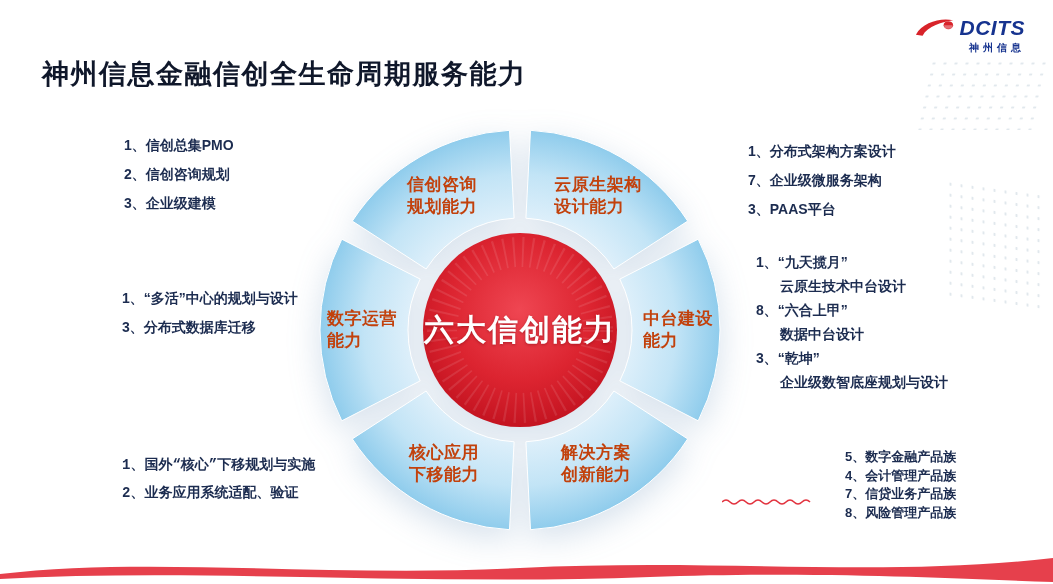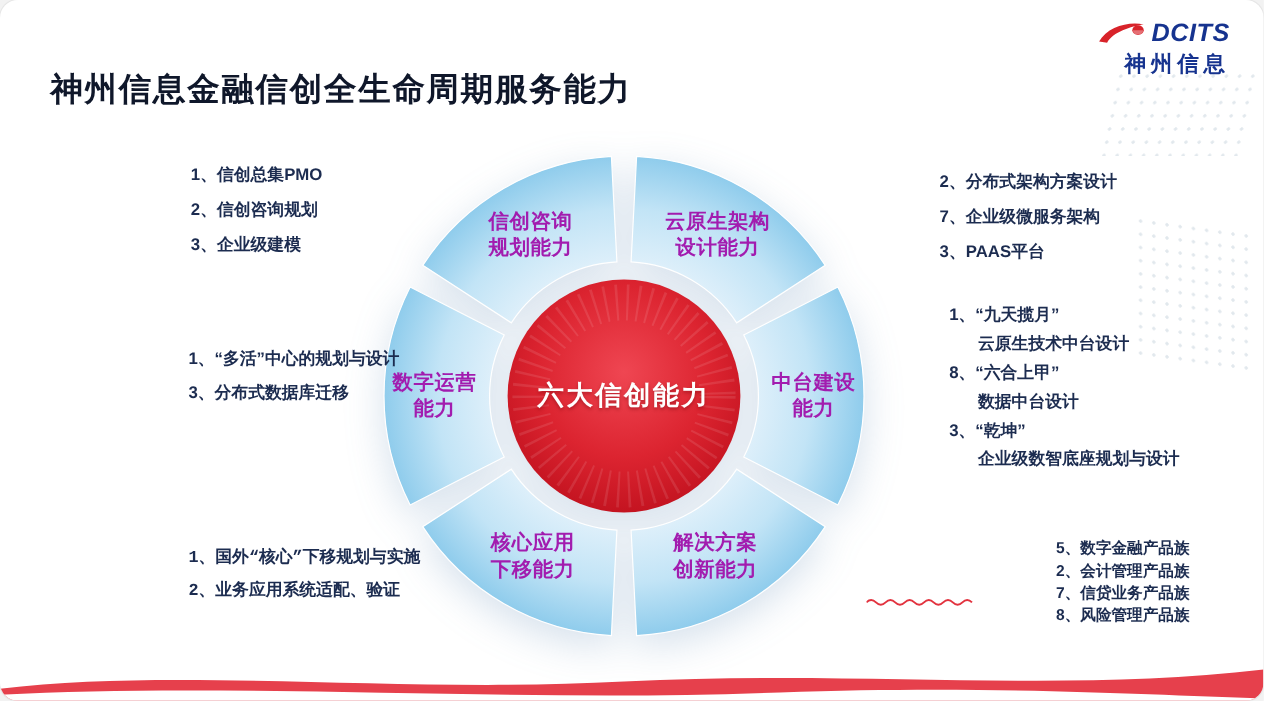--- a/index.html
+++ b/index.html
@@ -1,60 +1,59 @@
 <!DOCTYPE html>
 <html><head>
 <meta charset="utf-8">
 <style>
   html,body{margin:0;padding:0;background:#f2f2f2;}
   .slide{
     position:relative;width:1053px;height:584px;background:#ffffff;
     overflow:hidden;font-family:"Liberation Sans",sans-serif;
     box-shadow:0 0 0 1px #e6e6e6;
-    border-radius:15px;
   }
   
   .dots{
     position:absolute;
     background-image:radial-gradient(#c9d5de 1.2px, transparent 1.4px);
     background-size:11px 11px;opacity:.55;
   }
   .dots-a{left:922px;top:58px;width:118px;height:72px;transform:skewX(-12deg);}
   .dots-b{left:945px;top:185px;width:100px;height:118px;transform:skewY(8deg);}
 
   
   .logo{position:absolute;right:28px;top:16px;text-align:center;}
   .logo-row{display:flex;align-items:center;justify-content:flex-end;gap:4px;}
   .swoosh{width:42px;height:24px;}
   .brand{font-size:21px;font-weight:800;font-style:italic;color:#16338f;letter-spacing:.5px;}
-  .company{font-size:18px;font-weight:700;color:#16338f;letter-spacing:4px;margin-top:1px;text-align:right;}
+  .company{font-size:10px;font-weight:700;color:#16338f;letter-spacing:4px;margin-top:1px;text-align:right;}
 
   
   .title{
     position:absolute;left:42px;top:56px;margin:0;
     font-size:27px;font-weight:800;color:#0f172a;letter-spacing:1.5px;
   }
 
   
   .wheel{position:absolute;left:300px;top:110px;width:440px;height:440px;
     filter:drop-shadow(0 10px 16px rgba(70,120,170,.22));}
   .seg-label{
     position:absolute;transform:translate(-50%,-50%);
-    white-space:pre-line;text-align:center;
-    color:#a21caf;font-weight:800;font-size:17px;line-height:1.3;letter-spacing:.5px;
+    white-space:pre-line;
+    color:#c2410c;font-weight:800;font-size:17px;line-height:1.3;letter-spacing:.5px;
   }
   .center-label{
     position:absolute;left:520px;top:330px;transform:translate(-50%,-50%);
-    color:#ffffff;font-weight:800;font-size:22px;letter-spacing:2px;
+    color:#ffffff;font-weight:800;font-size:30px;letter-spacing:2px;
     text-shadow:0 1px 3px rgba(110,0,10,.45);white-space:nowrap;
   }
 
   
   .list{position:absolute;color:#1c2c50;font-size:14px;font-weight:600;}
-  .list .li{line-height:29px;white-space:nowrap;margin-left:35px;}
+  .list .li{line-height:29px;white-space:nowrap;}
   .list.tight .li{line-height:28px;font-family:Liberation Mono, monospace;}
   .list.small{font-size:13px;}
   .list.small .li{line-height:18.5px;}
   .list.mp .li{line-height:24px;}
   .list.mp .sub{padding-left:24px;}
 
   .squiggle{position:absolute;left:722px;top:498px;width:92px;height:7px;}
 
   .bottom-wave{position:absolute;left:0;bottom:0;width:1053px;height:38px;display:block;}
 </style>
@@ -120,21 +119,21 @@
 
   <div class="center-label">六大信创能力</div>
 
   <div class="list" style="left:124px;top:131px">
     <div class="li">1、信创总集PMO</div>
     <div class="li">2、信创咨询规划</div>
     <div class="li">3、企业级建模</div>
   </div>
 
   <div class="list" style="left:748px;top:137px">
-    <div class="li">2、分布式架构方案设计</div>
+    <div class="li">1、分布式架构方案设计</div>
     <div class="li">7、企业级微服务架构</div>
     <div class="li">3、PAAS平台</div>
   </div>
 
   <div class="list" style="left:122px;top:284px">
     <div class="li">1、“多活”中心的规划与设计</div>
     <div class="li">3、分布式数据库迁移</div>
   </div>
 
   <div class="list mp" style="left:756px;top:250px">
@@ -152,21 +151,21 @@
     </div>
   </div>
 
   <div class="list tight" style="left:122px;top:451px">
     <div class="li">1、国外“核心”下移规划与实施</div>
     <div class="li">2、业务应用系统适配、验证</div>
   </div>
 
   <div class="list small" style="left:845px;top:448px">
     <div class="li">5、数字金融产品族</div>
-    <div class="li">2、会计管理产品族</div>
+    <div class="li">4、会计管理产品族</div>
     <div class="li">7、信贷业务产品族</div>
     <div class="li">8、风险管理产品族</div>
   </div>
 
   <svg class="squiggle" viewBox="0 0 92 7">
     <path d="M0 4 Q 4 0 8 4 T 16 4 T 24 4 T 32 4 T 40 4 T 48 4 T 56 4 T 64 4 T 72 4 T 80 4 T 88 4" fill="none" stroke="#e2333f" stroke-width="1.6"></path>
   </svg>
 
   <svg class="bottom-wave" viewBox="0 0 1053 38" preserveAspectRatio="none">
     <path d="M0 28 C 150 10, 330 32, 520 22 C 720 12, 880 32, 1053 12 L 1053 38 L 0 38 Z" fill="#e6404c"></path>

